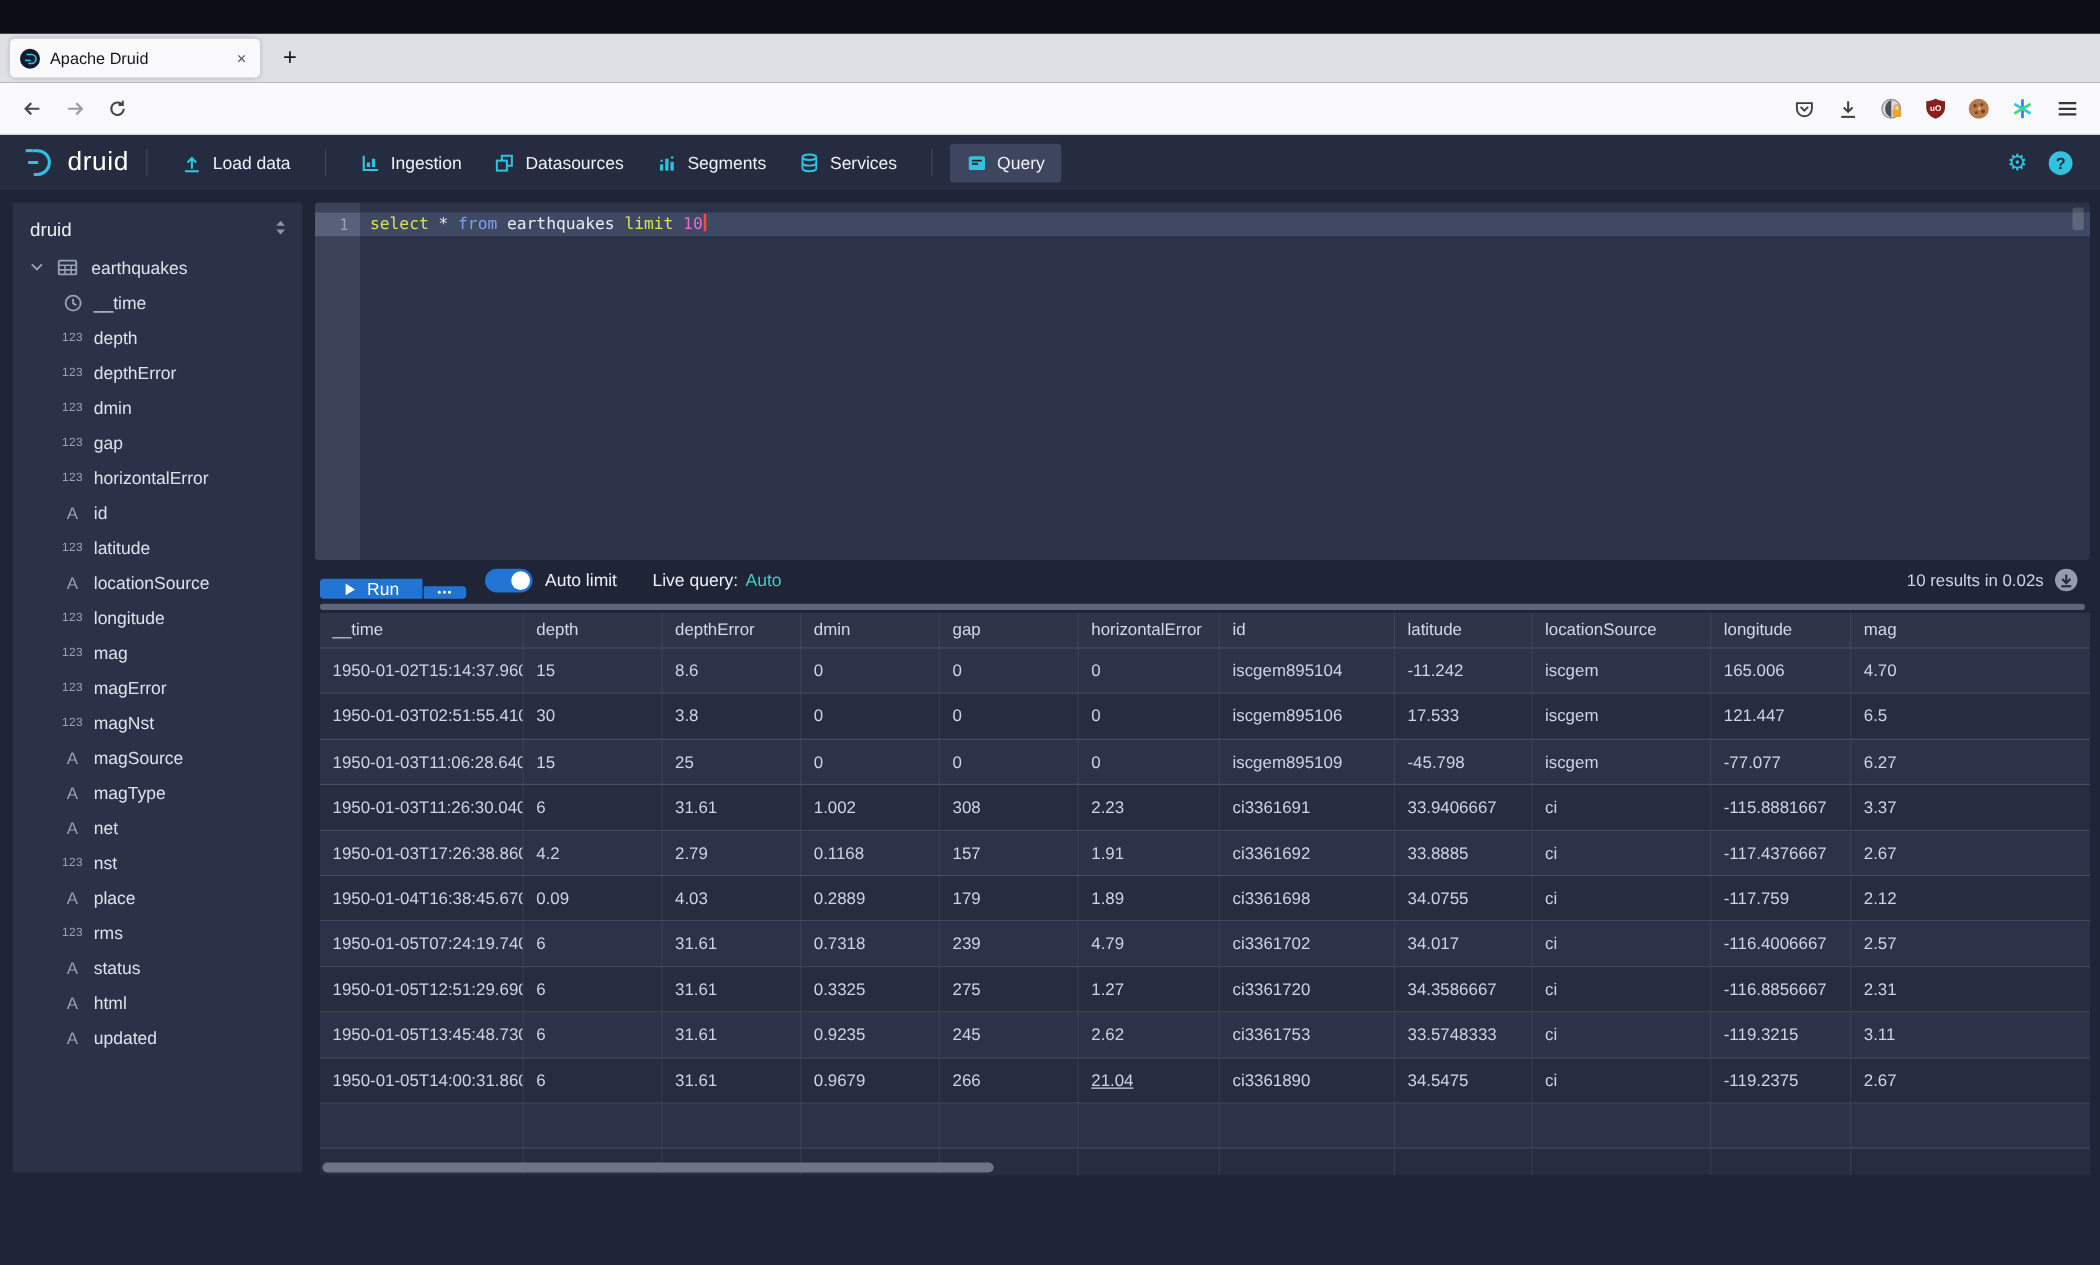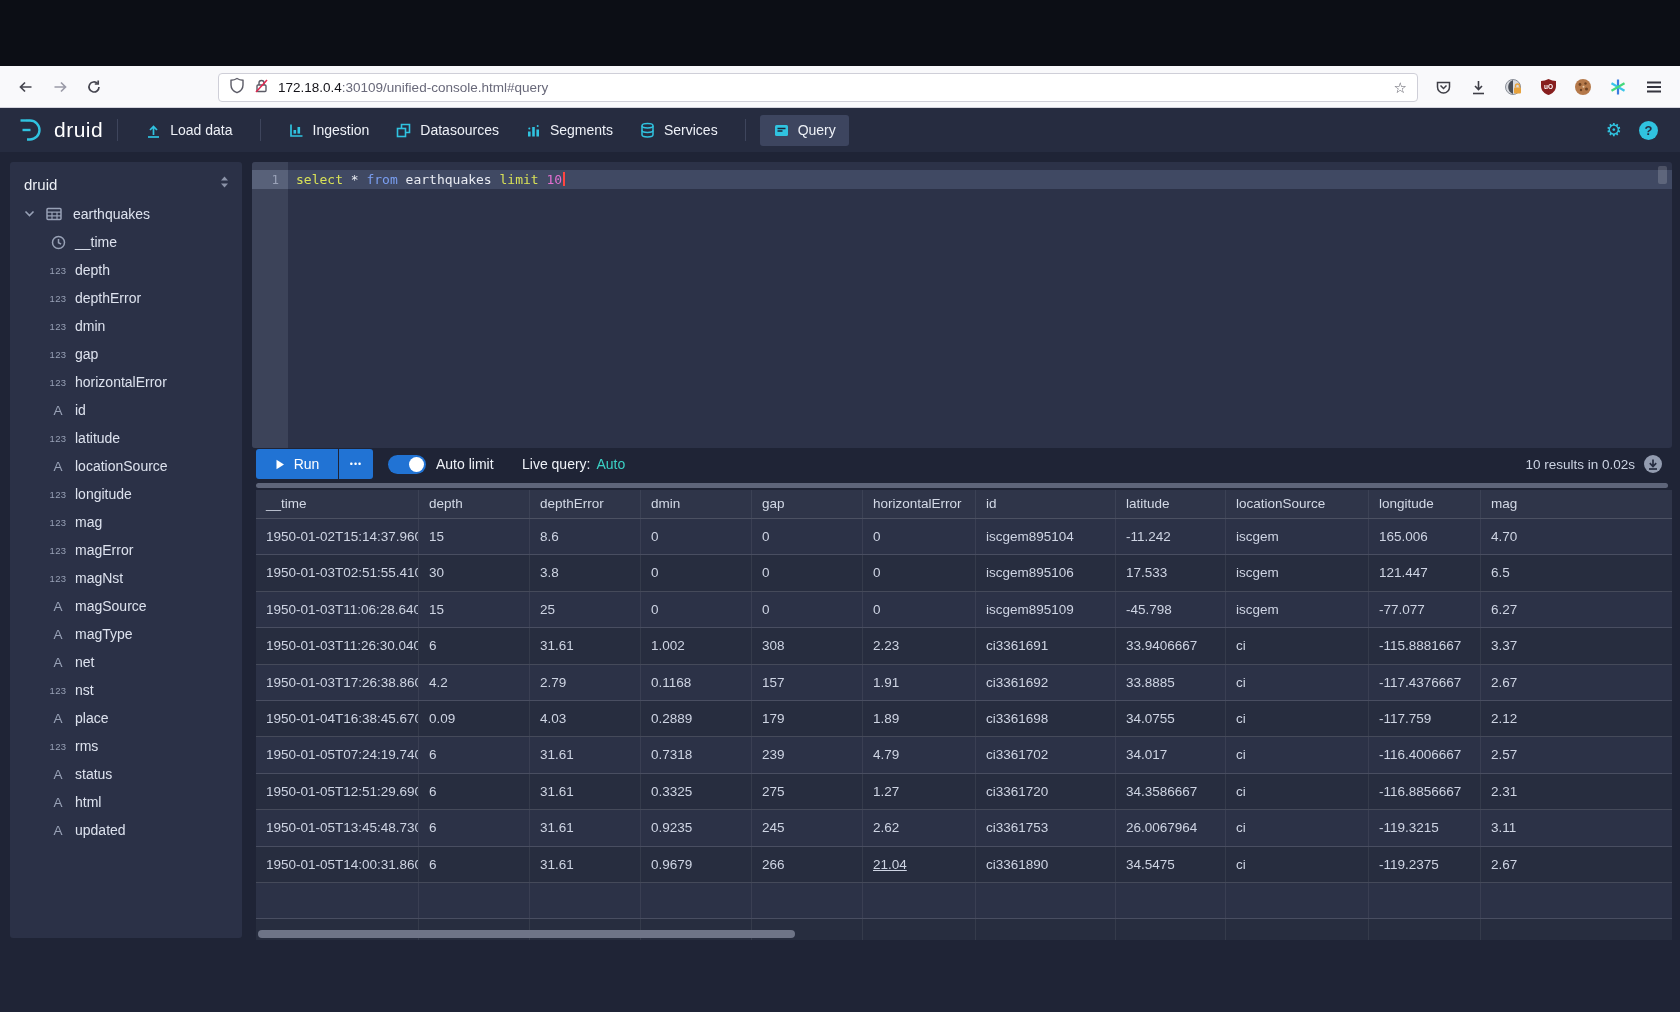--- a/index.html
+++ b/index.html
@@ -76,21 +76,21 @@
                  color:#9aa2b8; font-family:"DejaVu Sans Mono", monospace; font-size:12.5px; text-align:right;
                  padding-right:9px; line-height:19px; }
   .code-line { position:absolute; left:44px; top:8px; height:19px; line-height:19px;
                font-family:"DejaVu Sans Mono", monospace; font-size:13px; white-space:pre; }
   .tk-kw { color:#d8e157; } .tk-from { color:#7a9ff2; } .tk-num { color:#e26fd0; } .tk-plain { color:#e8ebf2; }
   .cursor { display:inline-block; width:2px; height:14px; background:#ff4540; vertical-align:-2px; margin-left:1px; }
   .ed-scroll { position:absolute; right:5px; top:4px; width:9px; height:18px; background:rgba(255,255,255,.16); border-radius:2px; }
 
   
   .runbar { position:absolute; left:252px; top:296px; width:1420px; height:35px; }
-  .btn-group { position:absolute; left:4px; top:1px; height:30px; display:flex; }
+  .btn-group { position:absolute; left:4px; top:1px; height:30px; display:flex;align-items:flex-end; }
   .btn-run { width:82px; background:#2173d4; color:#fff; font-size:14px; border-radius:3px 0 0 3px;
              display:flex; align-items:center; justify-content:center; gap:9px; }
   .btn-more { width:34px; background:#2173d4; color:#fff; border-radius:0 3px 3px 0; margin-left:1px;
               display:flex; align-items:center; justify-content:center; font-size:9px; letter-spacing:1px; }
   .toggle-wrap { position:absolute; left:136px; top:0; height:32px; display:flex; align-items:center; gap:10px; }
   .switch { width:38px; height:19px; border-radius:10px; background:#2173d4; position:relative; }
   .knob { position:absolute; right:2px; top:2px; width:15px; height:15px; border-radius:50%; background:#ffffff; }
   .lbl { color:#eef1f7; font-size:14px; }
   .lq { position:absolute; left:270px; top:0; height:32px; display:flex; align-items:center; gap:6px; }
   .lq-val { color:#3bd1c5; font-size:14px; }
@@ -114,54 +114,51 @@
   .hscroll { position:absolute; left:258px; top:778px; width:537px; height:8px; background:#6e7487; border-radius:4px; }
 
   svg { overflow:visible; }
 </style>
 </head>
 <body>
 
 <div class="app">
 
 
+  <div class="tabbar">
+    <div class="tab">
+      <div class="favicon">
+        <svg viewBox="0 0 16 16">
+            <path d="M5.2 4.6 h4 a3.6 3.6 0 0 1 0 7.2 h-2.6" fill="none" stroke="#2cc5e2" stroke-width="1.3"></path>
+            <path d="M4 9.3 h4.5" stroke="#2cc5e2" stroke-width="1.3"></path>
+          </svg>
+      </div>
+      <span class="tab-title">Apache Druid</span>
+      <span class="tab-close">×</span>
+    </div>
+    <div class="newtab">+</div>
+  </div>
 
   <div class="toolbar">
     <span class="nav-ic" style="left:12px">
       <svg width="16" height="16" viewBox="0 0 16 16">
           <path d="M13.5 8 H3 M7 3.5 L2.5 8 L7 12.5" fill="none" stroke="#45454f" stroke-width="1.7"></path>
         </svg>
     </span>
     <span class="nav-ic" style="left:46px">
       <svg width="16" height="16" viewBox="0 0 16 16">
           <path d="M2.5 8 H13 M9 3.5 L13.5 8 L9 12.5" fill="none" stroke="#9b9ba8" stroke-width="1.7"></path>
         </svg>
     </span>
     <span class="nav-ic" style="left:80px">
       <svg width="16" height="16" viewBox="0 0 16 16">
           <path d="M13 8 A5 5 0 1 1 11.6 4.5" fill="none" stroke="#45454f" stroke-width="1.7"></path>
           <path d="M12.2 1.6 V5 H8.8" fill="none" stroke="#45454f" stroke-width="1.7"></path>
         </svg>
     </span>
-    <div class="urlbar">
-      <span>
-        <svg width="16" height="17" viewBox="0 0 16 17">
-            <path d="M8 1.5 C10 2.8 12 3.2 14 3.3 V8 c0 4.2-3.2 6.6-6 7.7 C5.2 14.6 2 12.2 2 8 V3.3 C4 3.2 6 2.8 8 1.5 Z" fill="none" stroke="#5b5b66" stroke-width="1.4"></path>
-          </svg>
-      </span>
-      <span style="margin-left:9px">
-        <svg width="15" height="16" viewBox="0 0 15 16">
-            <rect x="3" y="7" width="9" height="6.5" rx="1" fill="none" stroke="#5b5b66" stroke-width="1.4"></rect>
-            <path d="M5 7 V5 a2.5 2.5 0 0 1 5 0 v2" fill="none" stroke="#5b5b66" stroke-width="1.4"></path>
-            <path d="M2 14 L13 2" stroke="#e22850" stroke-width="1.6"></path>
-          </svg>
-      </span>
-      <span class="url-text"><b>172.18.0.4</b><span>:30109/unified-console.html#query</span></span>
-      <span class="url-star">☆</span>
-    </div>
     <span class="ext-ic" style="left:1430px">
       <svg width="17" height="17" viewBox="0 0 17 17">
           <path d="M2.5 3.5 h12 v4.5 a6 6 0 0 1 -12 0 z" fill="none" stroke="#3e3e46" stroke-width="1.5"></path>
           <polyline points="5.5,6.5 8.5,9.5 11.5,6.5" fill="none" stroke="#3e3e46" stroke-width="1.5"></polyline>
         </svg>
     </span>
     <span class="ext-ic" style="left:1465px">
       <svg width="17" height="17" viewBox="0 0 17 17">
           <path d="M8.5 2 v8 M5 7 l3.5 3.5 L12 7" fill="none" stroke="#3e3e46" stroke-width="1.6"></path>
           <path d="M3 14.5 h11" stroke="#3e3e46" stroke-width="1.6"></path>
@@ -609,21 +606,21 @@
           <div class="rt-td" style="width: 191px; line-height: 35.4px;">2.31</div>
         </div>
         <div class="rt-tr r-odd" style="height: 36.4px;">
           <div class="rt-td" style="width: 163px; line-height: 35.4px;">1950-01-05T13:45:48.730Z</div>
           <div class="rt-td" style="width: 111px; line-height: 35.4px;">6</div>
           <div class="rt-td" style="width: 111px; line-height: 35.4px;">31.61</div>
           <div class="rt-td" style="width: 111px; line-height: 35.4px;">0.9235</div>
           <div class="rt-td" style="width: 111px; line-height: 35.4px;">245</div>
           <div class="rt-td" style="width: 113px; line-height: 35.4px;">2.62</div>
           <div class="rt-td" style="width: 140px; line-height: 35.4px;">ci3361753</div>
-          <div class="rt-td" style="width: 110px; line-height: 35.4px;">26.0067964</div>
+          <div class="rt-td" style="width: 110px; line-height: 35.4px;">33.5748333</div>
           <div class="rt-td" style="width: 143px; line-height: 35.4px;">ci</div>
           <div class="rt-td" style="width: 112px; line-height: 35.4px;">-119.3215</div>
           <div class="rt-td" style="width: 191px; line-height: 35.4px;">3.11</div>
         </div>
         <div class="rt-tr r-even" style="height: 36.4px;">
           <div class="rt-td" style="width: 163px; line-height: 35.4px;">1950-01-05T14:00:31.860Z</div>
           <div class="rt-td" style="width: 111px; line-height: 35.4px;">6</div>
           <div class="rt-td" style="width: 111px; line-height: 35.4px;">31.61</div>
           <div class="rt-td" style="width: 111px; line-height: 35.4px;">0.9679</div>
           <div class="rt-td" style="width: 111px; line-height: 35.4px;">266</div>

